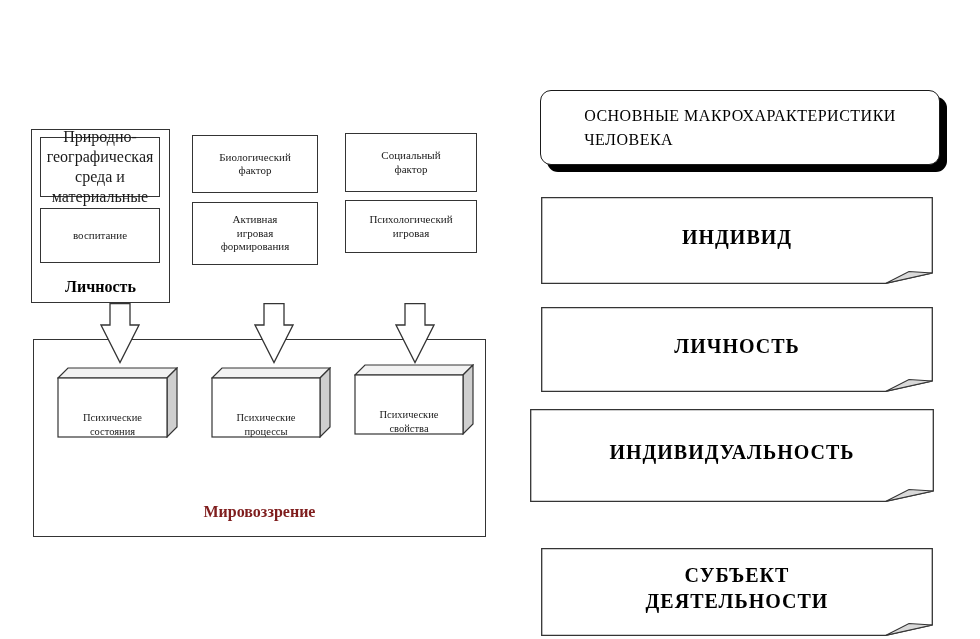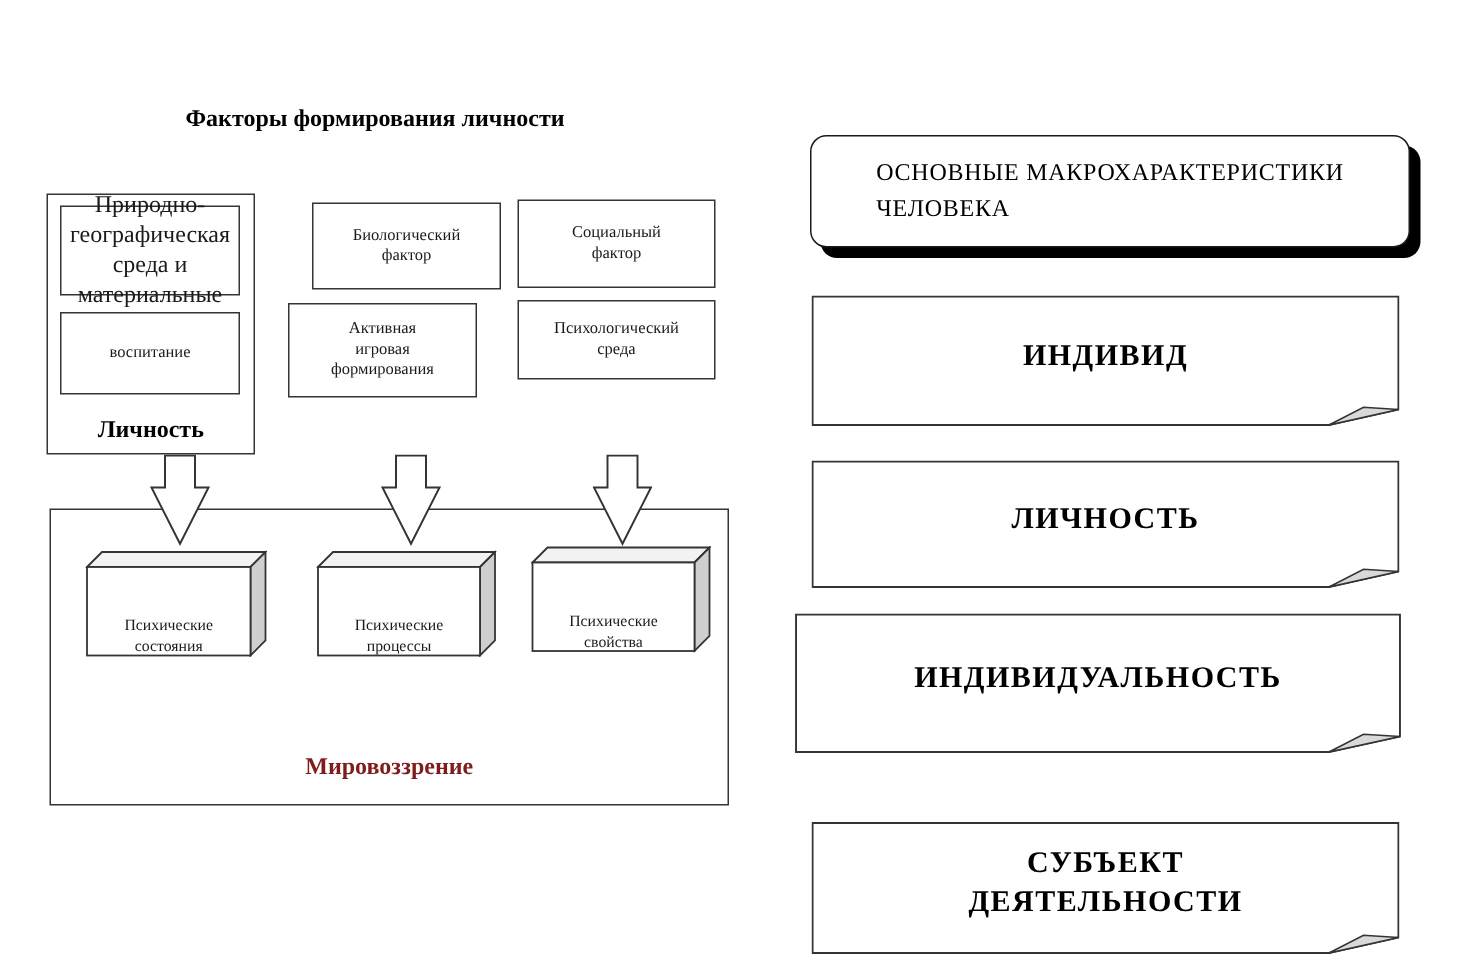--- a/index.html
+++ b/index.html
@@ -49,39 +49,38 @@
     text-align:center;white-space:pre-line;
     font-weight:bold;font-size:20px;letter-spacing:1px;line-height:1.3;color:#000;
   }
   svg{display:block;}
 </style>
 </head>
 <body>
 
 <div class="abs" style="left:0;top:0;width:500px;height:639px;">
 
-  <div class="diagram-title">Факторы формирования личности</div>
 
   <div class="box" style="left:31px;top:129px;width:139px;height:174px;"></div>
   <div class="box tiny" style="left:40px;top:137px;width:120px;height:60px;">Природно-
 географическая
 среда и
 материальные</div>
   <div class="box small" style="left:40px;top:208px;width:120px;height:55px;">воспитание</div>
   <div class="group-label">Личность</div>
 
-  <div class="box small" style="left:192px;top:135px;width:126px;height:58px;margin-left:16px;">Биологический
+  <div class="box small" style="left:192px;top:135px;width:126px;height:58px;">Биологический
 фактор</div>
   <div class="box small" style="left:192px;top:202px;width:126px;height:63px;">Активная
 игровая
 формирования</div>
   <div class="box small" style="left:345px;top:133px;width:132px;height:59px;">Социальный
 фактор</div>
   <div class="box small" style="left:345px;top:200px;width:132px;height:53px;">Психологический
-среда</div>
+игровая</div>
 
   <div class="box" style="left:33px;top:339px;width:453px;height:198px;"></div>
 
   <svg class="abs" style="left:100px;top:303px;" width="40" height="61" viewBox="0 0 40 61">
     <path d="M10,0.7 H30 V22 H39 L20,59.5 L1,22 H10 Z" fill="#ffffff" stroke="#343434" stroke-width="1.3"></path>
   </svg>
   <svg class="abs" style="left:254px;top:303px;" width="40" height="61" viewBox="0 0 40 61">
     <path d="M10,0.7 H30 V22 H39 L20,59.5 L1,22 H10 Z" fill="#ffffff" stroke="#343434" stroke-width="1.3"></path>
   </svg>
   <svg class="abs" style="left:395px;top:303px;" width="40" height="61" viewBox="0 0 40 61">

